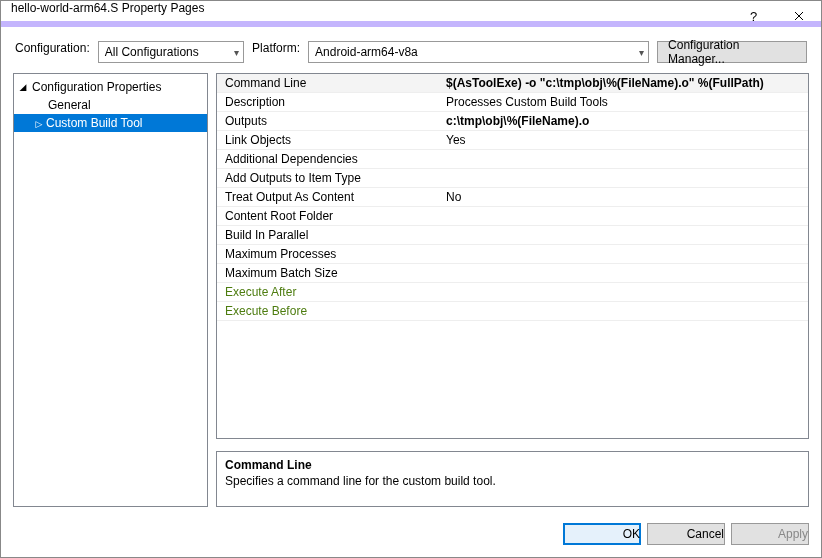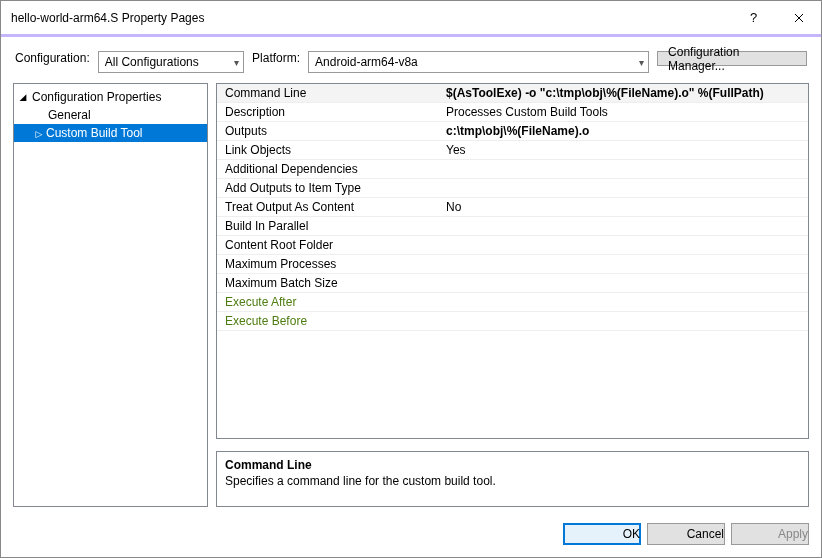--- a/index.html
+++ b/index.html
@@ -10,25 +10,25 @@
     background: #fff;
     color: #000;
     width: 822px;
     height: 558px;
     border: 1px solid #888;
     display: flex;
     flex-direction: column;
     overflow: hidden;
   }
   .titlebar {
-    height: 36px;
-    display: flex;
-    align-items: center;
+    height: 26px;
+    display: flex;
+    align-items: flex-start;
     padding: 0 0 0 10px;
-    border-bottom: 3px solid #c4b5fd;
+    border-bottom: 6px solid #c4b5fd;
   }
   .titlebar .title { flex: 1; }
   .titlebar .btn {
     width: 45px;
     height: 30px;
     display: flex;
     align-items: center;
     justify-content: center;
     cursor: default;
     font-size: 13px;
@@ -49,21 +49,21 @@
     justify-content: space-between;
     padding: 0 4px 0 6px;
     cursor: default;
   }
   .select .chev { font-size: 10px; color: #555; }
   .sel-config { width: 150px; }
   .sel-platform { width: 350px; }
   .btn-cfgmgr {
     border: 1px solid #999;
     background: #e1e1e1;
-    height: 15px;
+    height: 22px;
     padding: 0 10px;
     display: flex;
     align-items: center;
     cursor: default;
   }
   .main {
     flex: 1;
     display: flex;
     gap: 8px;
     padding: 0 12px 8px 12px;
@@ -212,25 +212,25 @@
           </div>
           <div class="grid-row">
             <div class="grid-label">Add Outputs to Item Type</div>
             <div class="grid-value"></div>
           </div>
           <div class="grid-row">
             <div class="grid-label">Treat Output As Content</div>
             <div class="grid-value">No</div>
           </div>
           <div class="grid-row">
+            <div class="grid-label">Content Root Folder</div>
+            <div class="grid-value"></div>
+          </div>
+          <div class="grid-row">
             <div class="grid-label">Build In Parallel</div>
-            <div class="grid-value"></div>
-          </div>
-          <div class="grid-row">
-            <div class="grid-label">Content Root Folder</div>
             <div class="grid-value"></div>
           </div>
           <div class="grid-row">
             <div class="grid-label">Maximum Processes</div>
             <div class="grid-value"></div>
           </div>
           <div class="grid-row">
             <div class="grid-label">Maximum Batch Size</div>
             <div class="grid-value"></div>
           </div>

